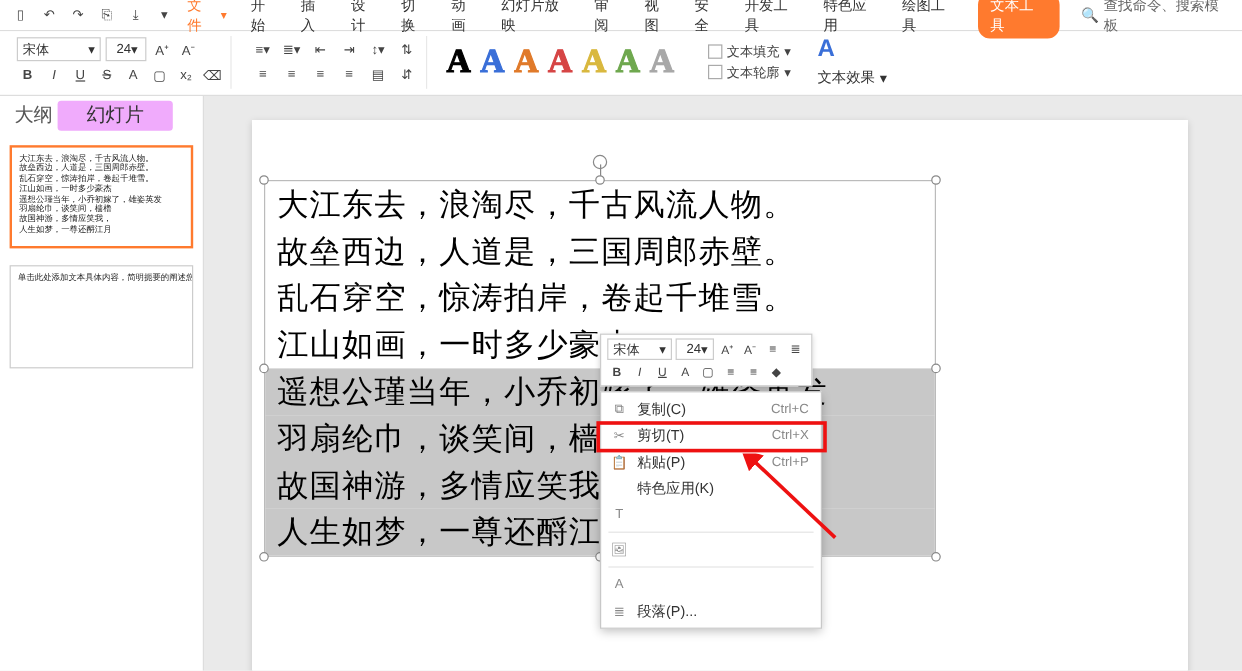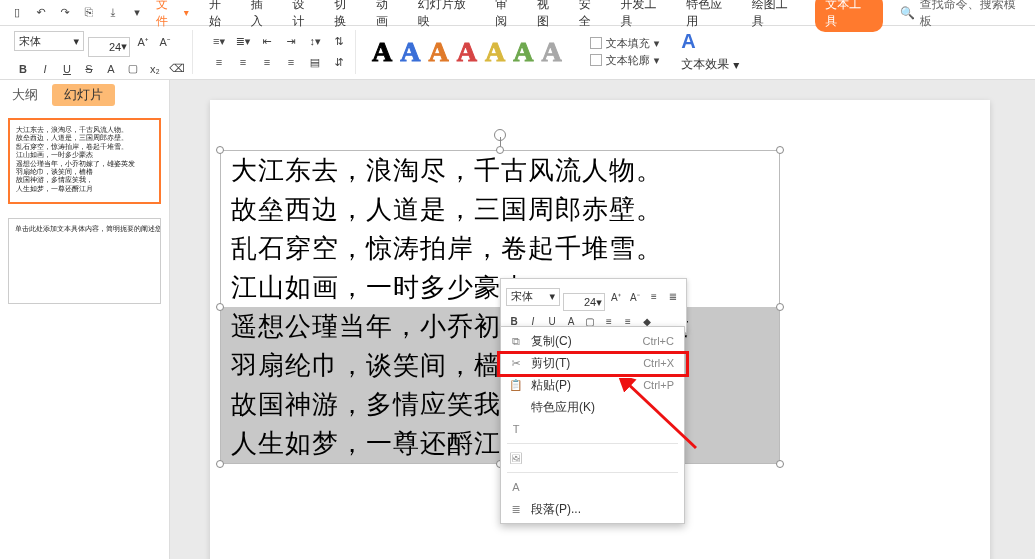--- a/index.html
+++ b/index.html
@@ -13,39 +13,39 @@
 .menu-item.active { background: #ff7a2e; color: #fff; border-radius: 10px; padding: 2px 10px; }
 .menu-item.alt { color:#333; }
 .search { margin-left: 14px; color: #666; font-size: 12px; display:flex; align-items:center; gap:4px;}
 .search-icon { font-size: 12px; }
 
 
 .ribbon { background: #fff; border-bottom: 1px solid #ddd; display: flex; padding: 4px 8px 6px 8px; gap:10px; height: 54px; align-items:center;}
 .rgroup { display:flex; flex-direction:column; gap:3px; padding: 0 6px; border-right: 1px solid #e8e8e8; height: 44px; justify-content:center;}
 .rrow { display:flex; gap:4px; align-items:center;}
 .font-select{ border:1px solid #ccc; height:20px; width:70px; font-size:11px; padding:0 4px; background:#fff; display:flex; align-items:center; justify-content:space-between;}
-.size-select{ border:1px solid #ccc; height:20px; width:34px; font-size:11px; padding:0 20px; background:#fff; display:flex; align-items:center; justify-content:space-between;margin-top:11px;}
+.size-select{ border:1px solid #ccc; height:20px; width:34px; font-size:11px; padding:0 8px; background:#fff; display:flex; align-items:center; justify-content:space-between;}
 .tb-btn{ width:18px; height:18px; display:flex; align-items:center; justify-content:center; color:#444; font-size:11px; cursor:pointer;}
 .tb-btn.b{ font-weight:bold;}
 .tb-btn.i{ font-style:italic;}
 .tb-btn.u{ text-decoration:underline;}
 .tb-btn.s{ text-decoration:line-through;}
 
 .para-icons .tb-btn{ width:20px;}
 .big-a-row { display:flex; gap:8px; align-items:center;}
 .bigA { font-size: 28px; font-weight: bold; font-family: "Times New Roman", serif; -webkit-text-stroke: 1px currentColor; }
 .text-fill-group { display:flex; flex-direction:column; gap:2px; font-size:11px; color:#444; margin-left:6px;}
 .tf-item{ display:flex; align-items:center; gap:4px;}
 .sq{ width:12px; height:12px; border:1px solid #aaa; display:inline-block;}
 
 
 .leftpanel { position:absolute; left:0; top:80px; bottom:0; width:170px; background:#fff; border-right:1px solid #ddd;}
-.panel-tabs{ display:flex; padding:4px 8px; gap:10px; font-size:13px;}
+.panel-tabs{ display:flex; padding:4px 8px; font-size:16px;}
 .panel-tab{ color:#555; padding:2px 4px;}
-.panel-tab.active{ background:#fdba74; border-radius:3px; padding:2px 12px; color:#333;}
+.panel-tab.active{ background:#f0abfc; border-radius:3px; padding:2px 24px; color:#333;}
 .thumbs{ padding:8px; display:flex; flex-direction:column; gap:14px;}
 .thumb{ border:1px solid #ccc; background:#fff; height:86px; padding:6px; font-size:7px; color:#222; line-height:1.2; overflow:hidden;}
 .thumb.selected{ border:2px solid #ff7a2e;}
 .thumb-line{ white-space:nowrap;}
 
 
 .canvas-area{ position:absolute; left:170px; right:0; top:80px; bottom:0; background:#eaeaea; overflow:hidden;}
 .slide{ position:absolute; left:40px; top:20px; width:780px; height:520px; background:#fff; box-shadow:0 2px 6px rgba(0,0,0,0.15);}
 .textbox{ position:absolute; left:10px; top:50px; width:560px; border:1px solid #bbb;}
 .tb-handle{ position:absolute; width:8px; height:8px; background:#fff; border:1px solid #888; border-radius:50%;}

